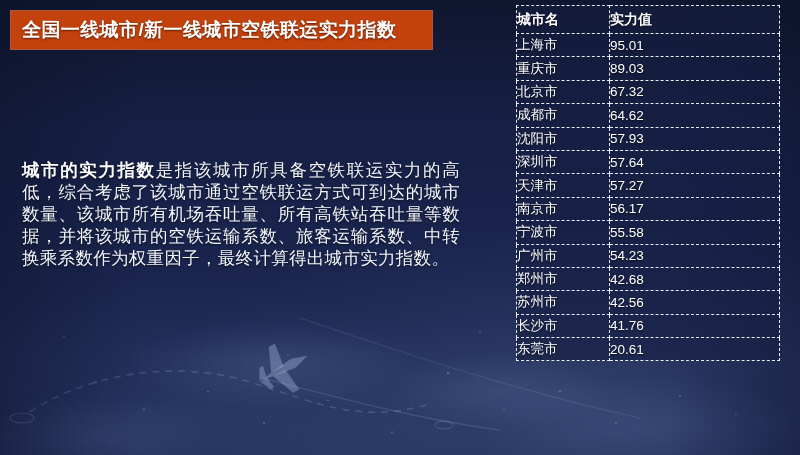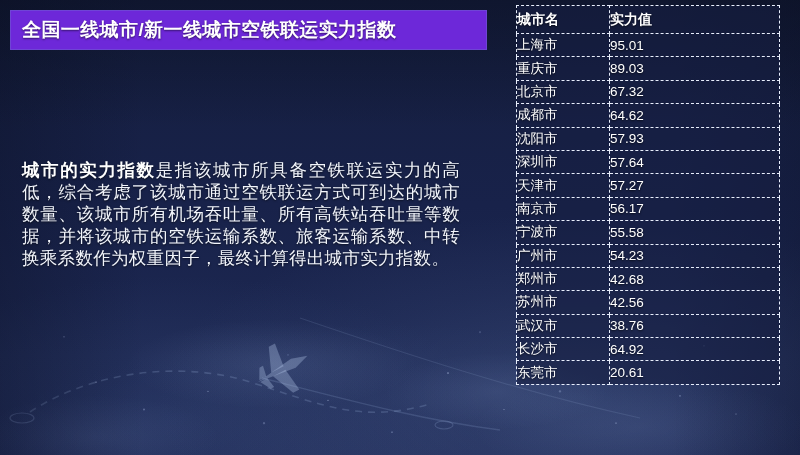--- a/index.html
+++ b/index.html
@@ -72,23 +72,23 @@
       linear-gradient(270deg, rgba(8,12,28,0.25) 0%, rgba(8,12,28,0.0) 16%);
   }
 
   #bg-flight { position: absolute; inset: 0; pointer-events: none; }
 
   
   #title-banner {
     position: absolute;
     left: 10px;
     top: 10px;
-    width: 477px;
+    width: 423px;
     height: 40px;
-    background: #6d28d9;
+    background: #c2410c;
     box-shadow: inset 0 0 0 1px rgba(120,155,205,0.25);
     display: flex;
     align-items: center;
   }
   #title-text {
     color: #ffffff;
     font-size: 19px;
     font-weight: bold;
     letter-spacing: 0.4px;
     padding-left: 12px;
@@ -229,26 +229,22 @@
         </tr>
         <tr>
           <td>郑州市</td>
           <td>42.68</td>
         </tr>
         <tr>
           <td>苏州市</td>
           <td>42.56</td>
         </tr>
         <tr>
-          <td>武汉市</td>
-          <td>38.76</td>
-        </tr>
-        <tr>
           <td>长沙市</td>
-          <td>64.92</td>
+          <td>41.76</td>
         </tr>
         <tr>
           <td>东莞市</td>
           <td>20.61</td>
         </tr>
       </tbody>
   </table>
 
 </div>
 

